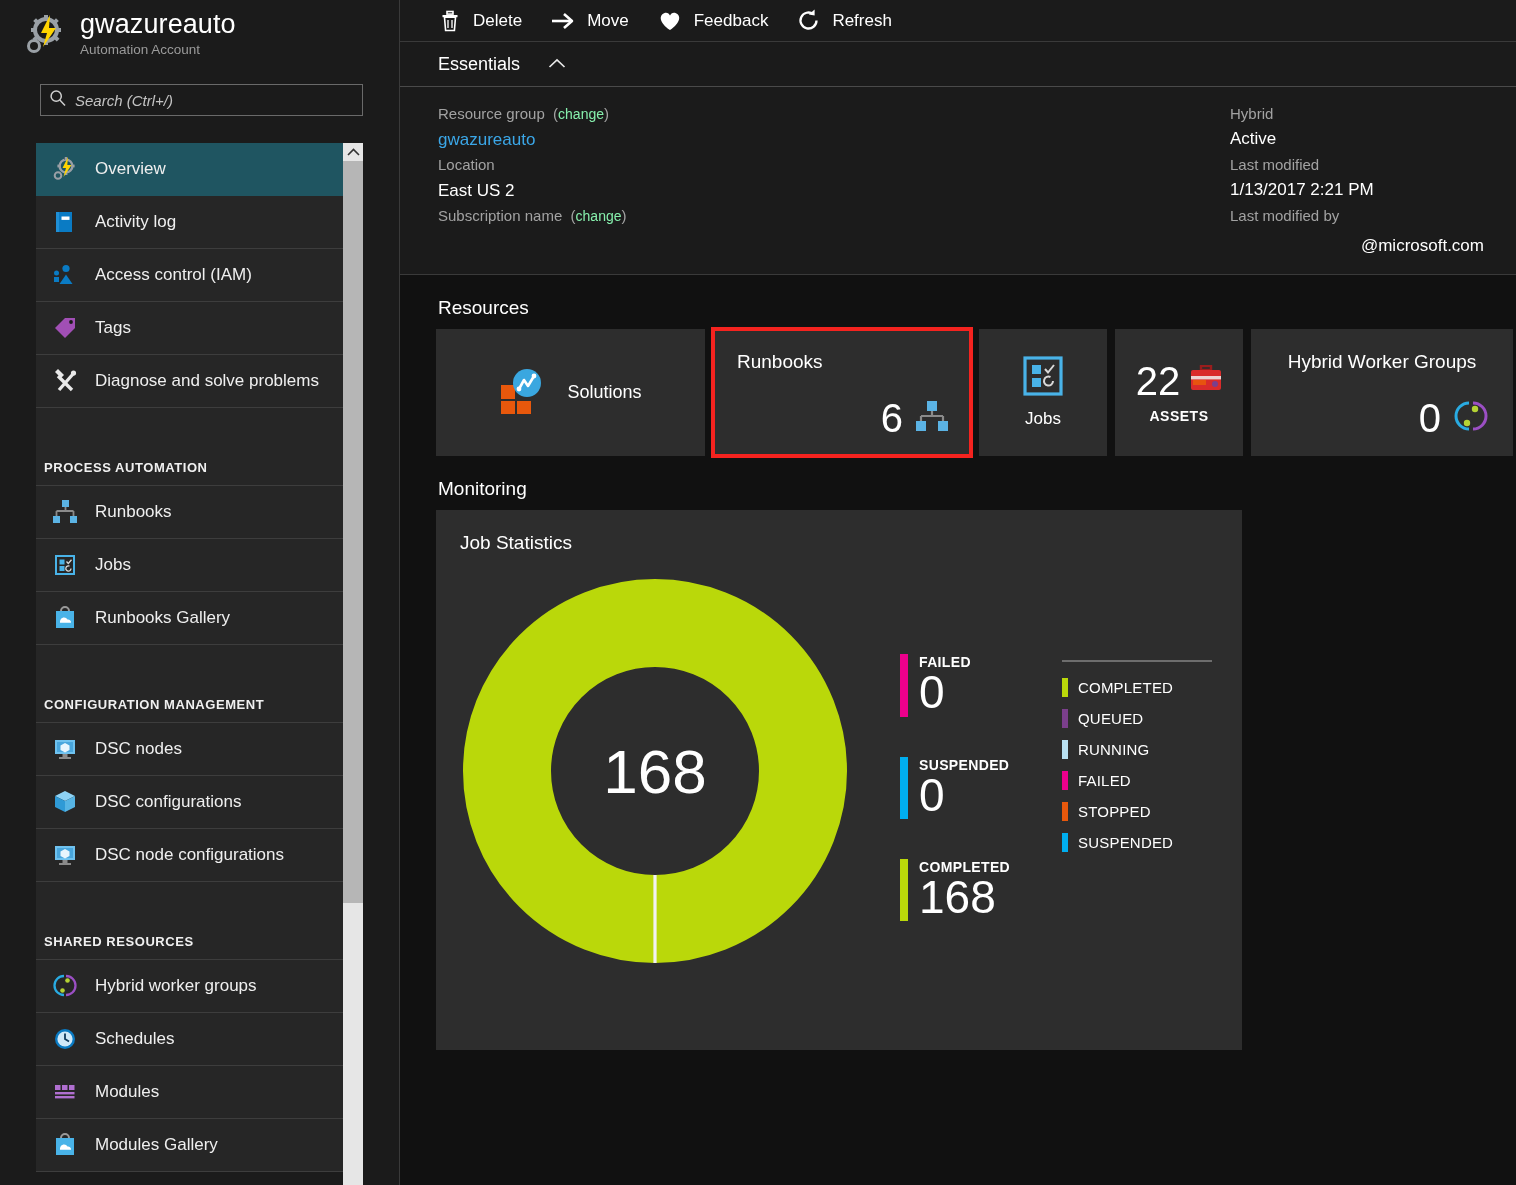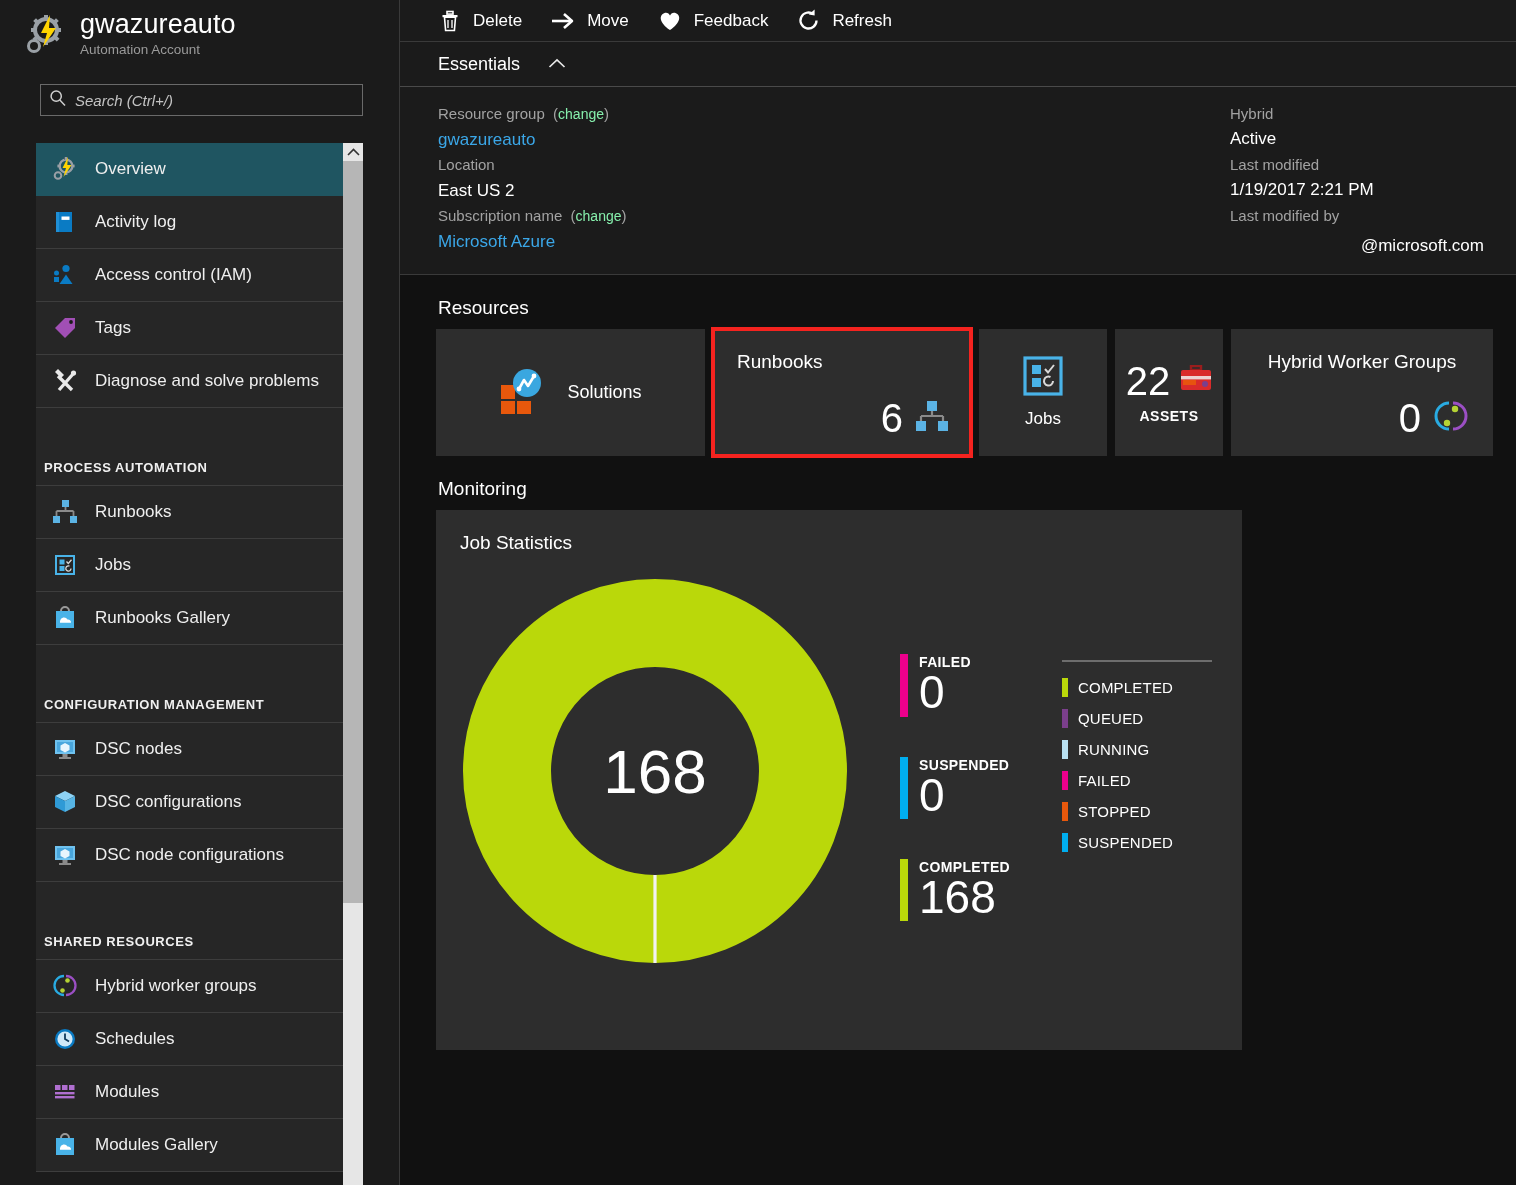--- a/index.html
+++ b/index.html
@@ -119,21 +119,21 @@
   }
   
   .tiles { display: flex; padding: 0 0 0 36px; }
   .tile {
     background: #2d2d2d; height: 127px; margin-right: 8px;
     position: relative; cursor: pointer; overflow: hidden;
   }
   .tile.solutions { width: 269px; display: flex; align-items: center; justify-content: center; }
   .tile.runbooks  { width: 258px; }
   .tile.jobs      { width: 128px; display: flex; flex-direction: column; align-items: center; justify-content: center; }
-  .tile.assets    { width: 108px; display: flex; flex-direction: column; align-items: center; justify-content: center; }
+  .tile.assets    { width: 128px; display: flex; flex-direction: column; align-items: center; justify-content: center; }
   .tile.hwg       { width: 262px; margin-right: 0; }
   .tile-hl { outline: 4px solid #f5231f; outline-offset: -2px; }
 
   .sol-inner { display: flex; align-items: center; }
   .sol-label { font-size: 18px; color: #fff; margin-left: 20px; }
   .tile-title { font-size: 19px; color: #fff; position: absolute; }
   .tile-bignum { font-size: 40px; color: #fff; font-weight: 300; line-height: 1; }
   .tile-caption { font-size: 14px; color: #fff; font-weight: 700; letter-spacing: 0.5px; margin-top: 7px; }
   .jobs-caption { font-size: 17px; color: #fff; margin-top: 9px; }
 
@@ -453,27 +453,26 @@
             <span>Resource group</span>
             <span>&nbsp;(<span class="ess-chg">change</span>)</span>
           </div>
           <div class="ess-v link">gwazureauto</div>
           <div class="ess-k">Location</div>
           <div class="ess-v">East US 2</div>
           <div class="ess-k">
             <span>Subscription name</span>
             <span>&nbsp;(<span class="ess-chg">change</span>)</span>
           </div>
-          <div class="ess-v link">Microsoft Azure</div>
         </div>
         <div class="ess-col-right">
           <div class="ess-right-k">Hybrid</div>
           <div class="ess-right-v">Active</div>
           <div class="ess-right-k">Last modified</div>
-          <div class="ess-right-v">1/19/2017 2:21 PM</div>
+          <div class="ess-right-v">1/13/2017 2:21 PM</div>
           <div class="ess-right-k">Last modified by</div>
           <div class="ess-user">@microsoft.com</div>
         </div>
       </div>
     </div>
 
     <div class="section-title">Resources</div>
 
     <div class="tiles">
 

